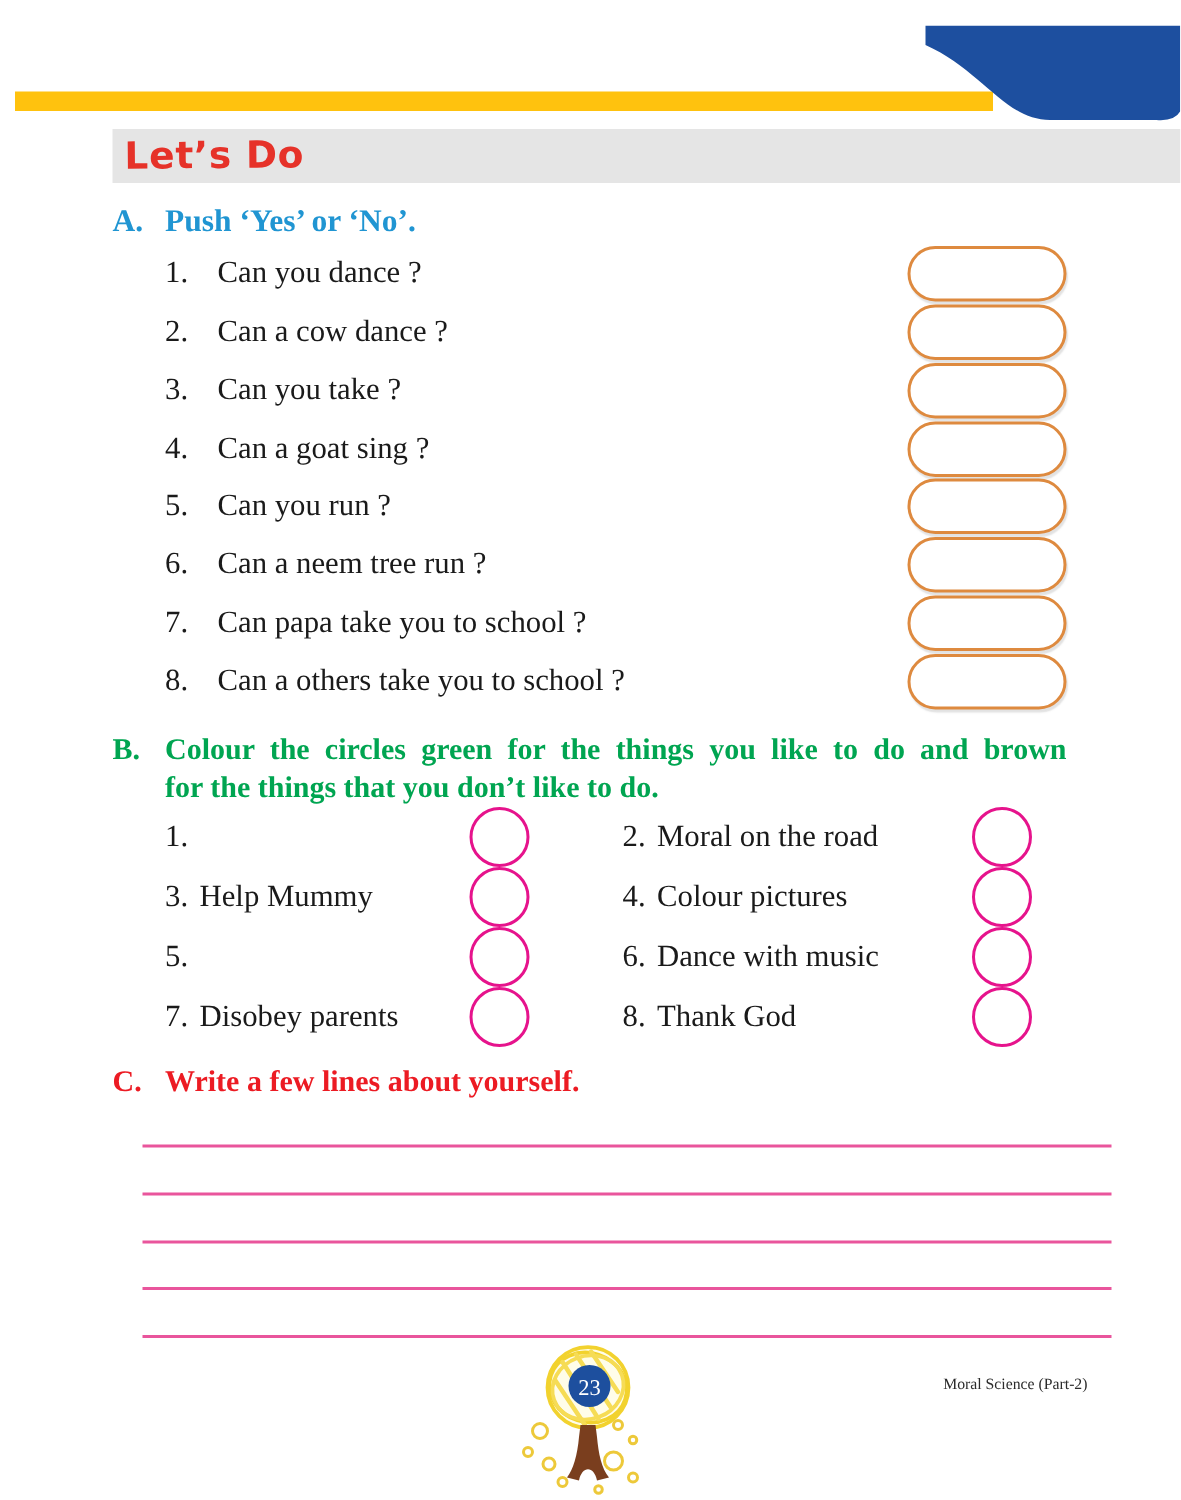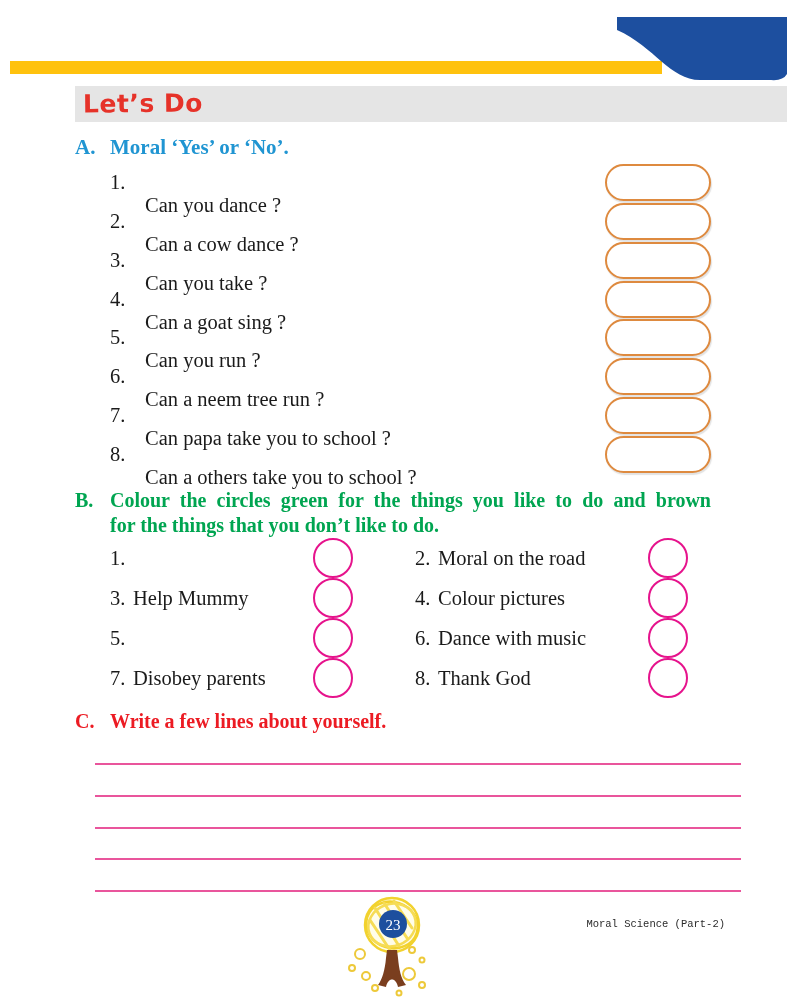--- a/index.html
+++ b/index.html
@@ -23,59 +23,59 @@
   .secB-head{position:absolute;top:488px;font-size:20px;color:#00A551;font-weight:bold;line-height:25px;}
   .secB-head .sec-text{position:absolute;left:110px;width:601px;}
   .secB-head .jline{display:block;text-align:justify;text-align-last:justify;}
   .secB-head .jline2{display:block;text-align:left;text-align-last:left;}
   .secC-head{position:absolute;top:710px;font-size:20px;color:#EC1B23;font-weight:bold;}
   .secC-head .sec-text{position:absolute;left:110px;white-space:nowrap;}
 
   
   .arow{position:absolute;left:0;width:787px;height:39px;font-size:20.5px;}
   .arow .num{position:absolute;left:110px;line-height:39px;}
-  .arow .qtext{position:absolute;left:145px;line-height:39px;white-space:nowrap;margin-top:23px;}
+  .arow .qtext{position:absolute;left:145px;line-height:39px;white-space:nowrap;}
   .pill{position:absolute;left:605px;top:1px;width:102px;height:33px;background:#fff;
         border:2px solid #DE8A3F;border-radius:19px;box-shadow:1px 2px 1px rgba(140,140,140,.25);}
 
   
   .brow{position:absolute;left:0;width:787px;height:40px;font-size:20.5px;}
   .brow .numL{position:absolute;left:110px;line-height:40px;}
   .brow .lblL{position:absolute;left:133px;line-height:40px;white-space:nowrap;}
   .brow .numR{position:absolute;left:415px;line-height:40px;}
   .brow .lblR{position:absolute;left:438px;line-height:40px;white-space:nowrap;}
   .circle{position:absolute;top:0;width:40px;height:40px;box-sizing:border-box;
           border:2.5px solid #E6138C;border-radius:50%;background:#fff;}
   .circle.cl{left:313px;} .circle.cr{left:648px;}
 
   
   .wline{position:absolute;left:95px;width:646px;height:2px;background:#E9559C;}
 
   
   .footer-text{position:absolute;left:560px;top:918px;width:165px;text-align:right;
-               font-size:10.5px;color:#2b2b2b;font-family:Liberation Mono, monospace;}
+               font-size:10.5px;color:#2b2b2b;}
   .badge{position:absolute;left:342px;top:892px;width:100px;height:108px;}
 </style>
 </head>
 <body>
 
 <div class="page">
 
   <div class="yellow-bar"></div>
   <svg class="blue-corner" viewBox="0 0 202 66">
     <path d="M32 0 H202 V57 Q198 64 186 63 H115 C85 63 70 30 32 13 Z" fill="#1D4F9F"></path>
   </svg>
 
   <div class="letsdo-bar">
     <span class="letsdo-text">Let’s Do</span>
   </div>
 
   <div class="secA-head">
     <span class="sec-label">A.</span>
-    <span class="sec-text">Moral ‘Yes’ or ‘No’.</span>
+    <span class="sec-text">Push ‘Yes’ or ‘No’.</span>
   </div>
 
   <div class="arow" style="top:163px">
     <span class="num">1.</span>
     <span class="qtext">Can you dance ?</span>
     <div class="pill"></div>
   </div>
   <div class="arow" style="top:202px">
     <span class="num">2.</span>
     <span class="qtext">Can a cow dance ?</span>

